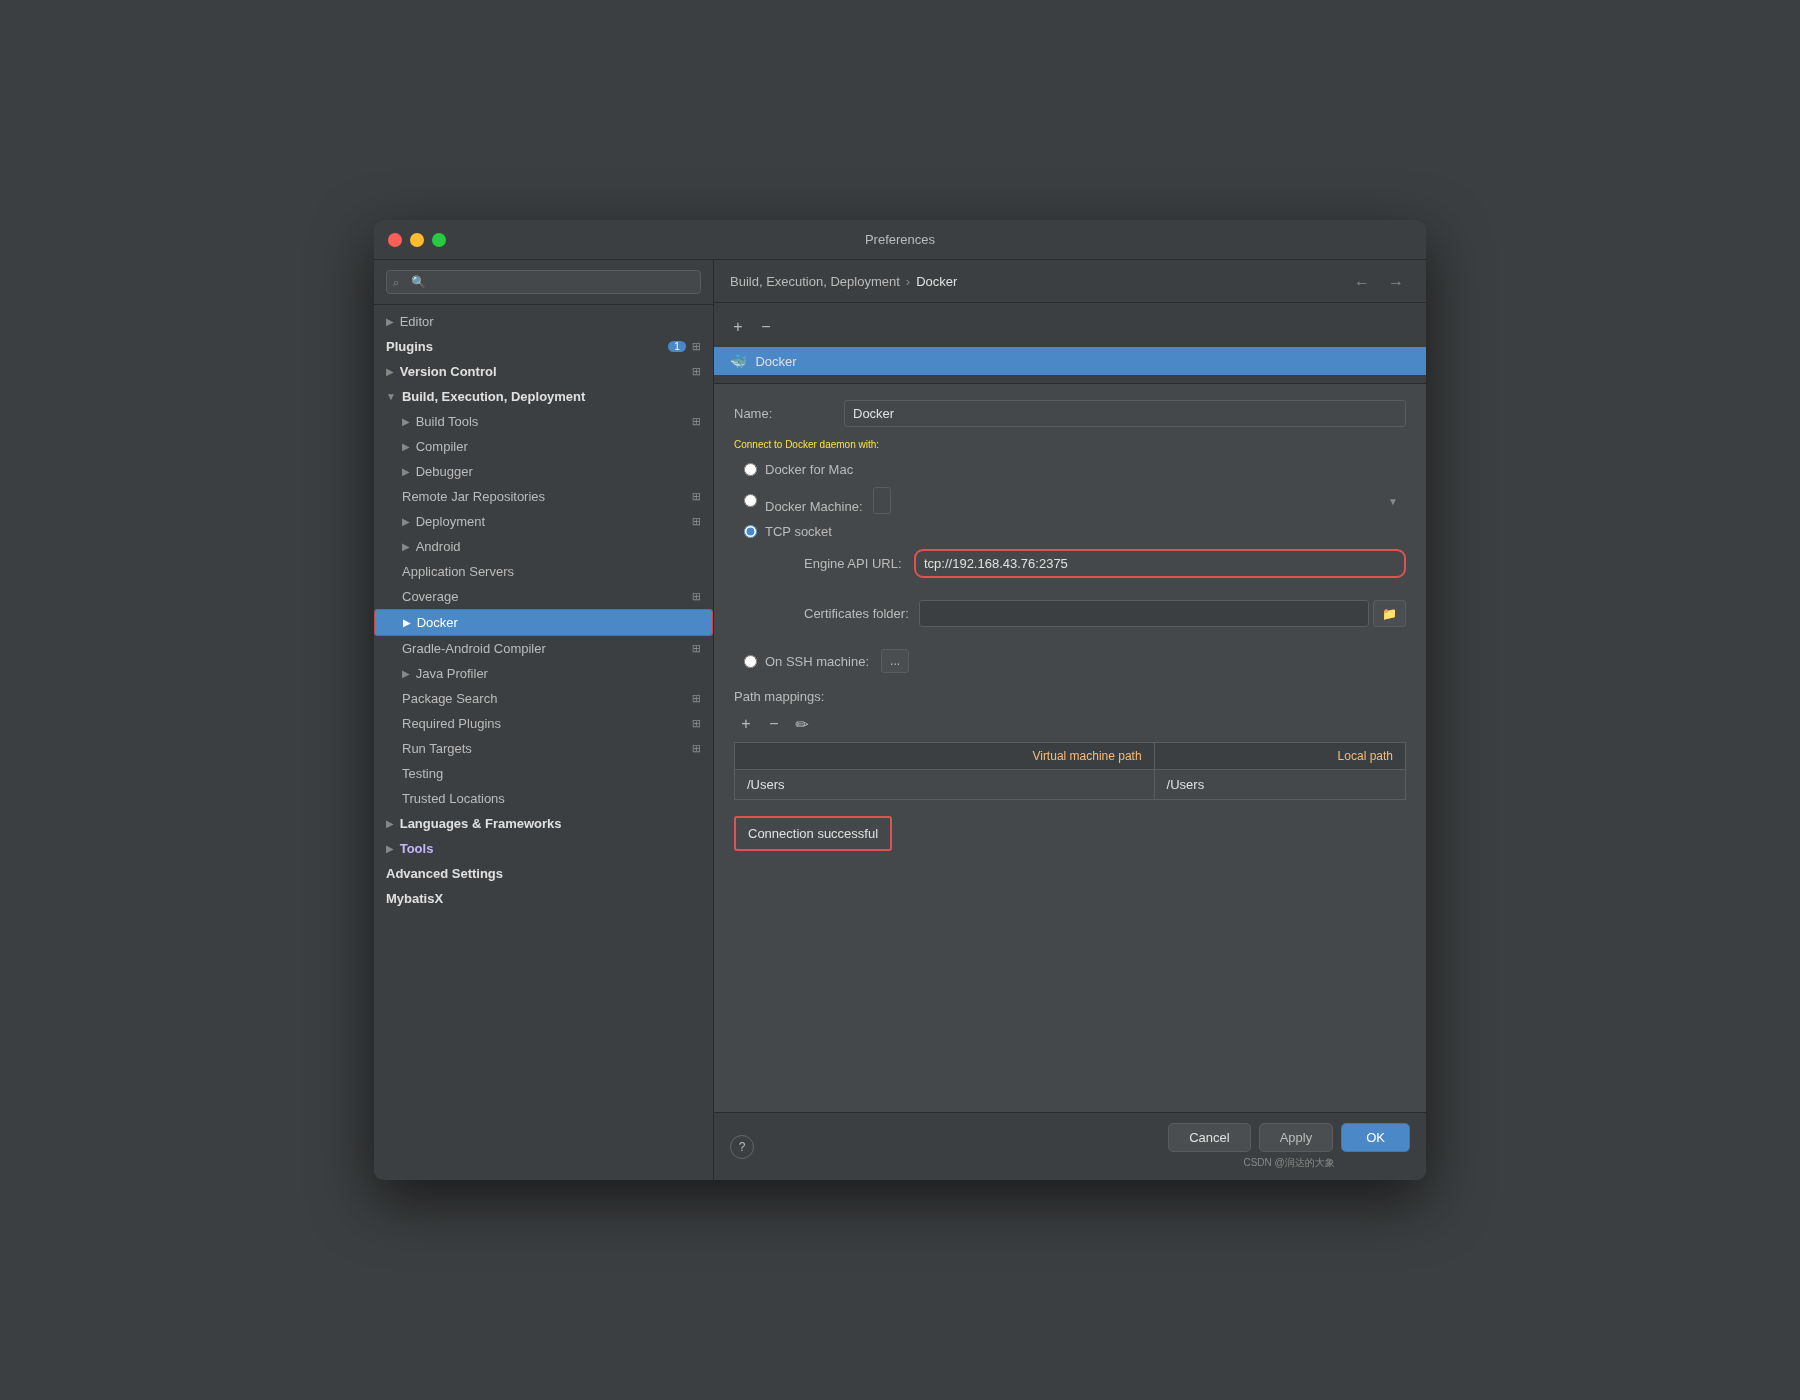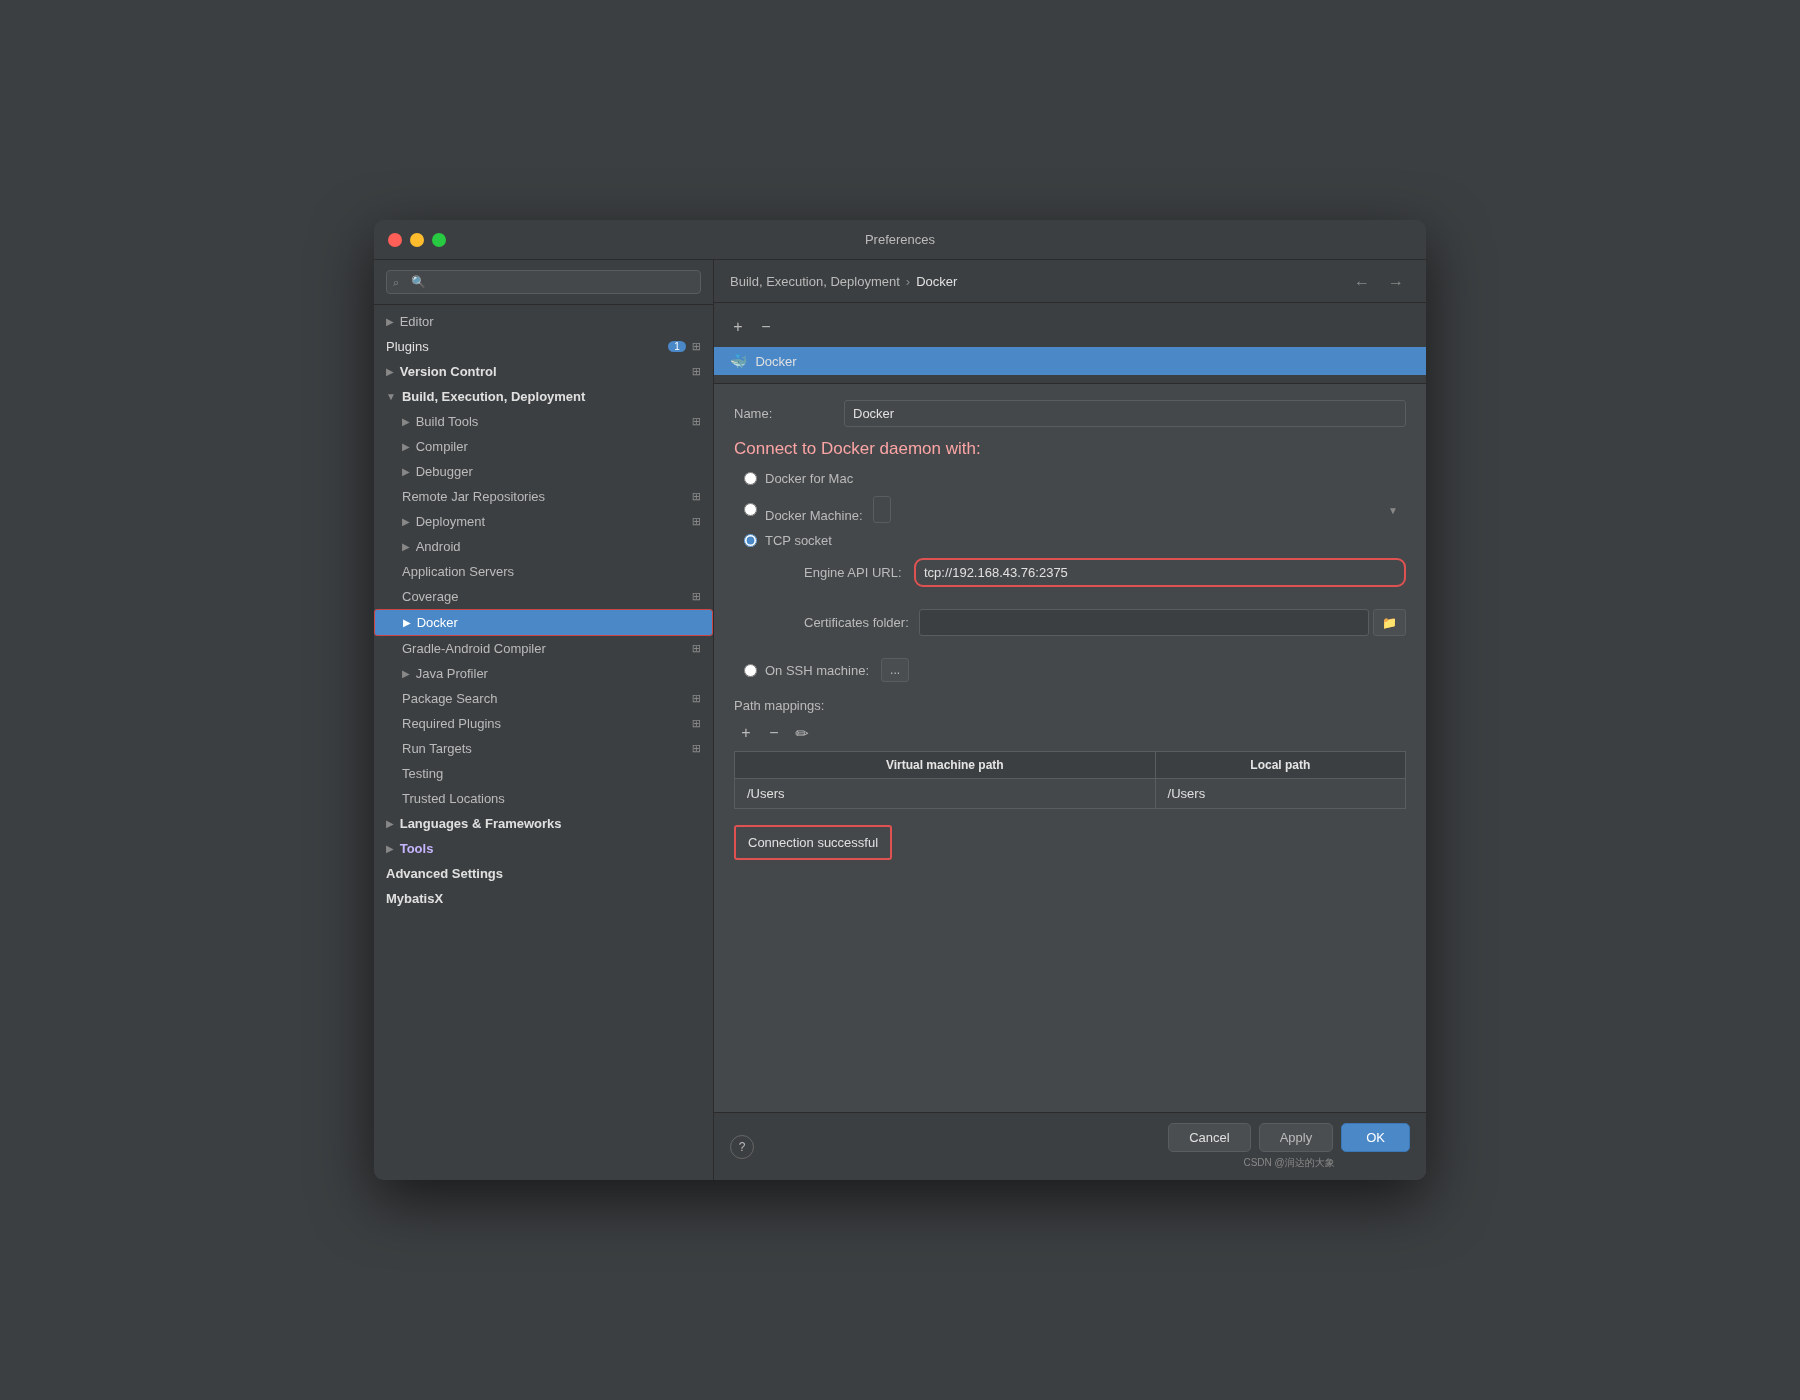--- a/index.html
+++ b/index.html
@@ -234,22 +234,22 @@
       flex: 1;
       background: #45484a;
       border: 1px solid #5a5d5f;
       border-radius: 3px;
       color: #e0e0e0;
       padding: 5px 8px;
       font-size: 13px;
       outline: none;
     }
     .section-title {
-      color: #fca5a5;
-      font-size: 17px;
+      color: #fde047;
+      font-size: 10px;
       margin-bottom: 12px;
     }
     .radio-group {
       display: flex;
       flex-direction: column;
       gap: 10px;
       margin-bottom: 12px;
       padding-left: 10px;
     }
     .radio-item {
@@ -364,23 +364,23 @@
     .path-table {
       width: 100%;
       border-collapse: collapse;
       border: 1px solid #5a5d5f;
     }
     .path-table thead tr {
       background: #3c3f41;
     }
     .path-table th {
       padding: 6px 12px;
-      text-align: center;
-      color: #e5e5e5;
-      font-weight: 700;
+      text-align: right;
+      color: #fdba74;
+      font-weight: 400;
       font-size: 12px;
       border-bottom: 1px solid #5a5d5f;
       border-right: 1px solid #5a5d5f;
     }
     .path-table th:last-child { border-right: none; }
     .path-table td {
       padding: 7px 12px;
       color: #e0e0e0;
       font-size: 13px;
       border-right: 1px solid #5a5d5f;
@@ -518,21 +518,21 @@
 
         <div class="sidebar-item">
           <div class="left">
             <span class="chevron">▶</span>
             <span class="bold">Editor</span>
           </div>
         </div>
 
         <div class="sidebar-item">
           <div class="left">
-            <span class="bold" style="font-weight:400;color:#e0e0e0;text-align:right;">Plugins</span>
+            <span class="bold" style="font-weight:700;color:#e0e0e0;text-align:right;">Plugins</span>
           </div>
           <div style="display:flex;align-items:center;gap:6px;">
             <span class="badge">1</span>
             <span class="sidebar-icon">⊞</span>
           </div>
         </div>
 
         <div class="sidebar-item">
           <div class="left">
             <span class="chevron">▶</span>

